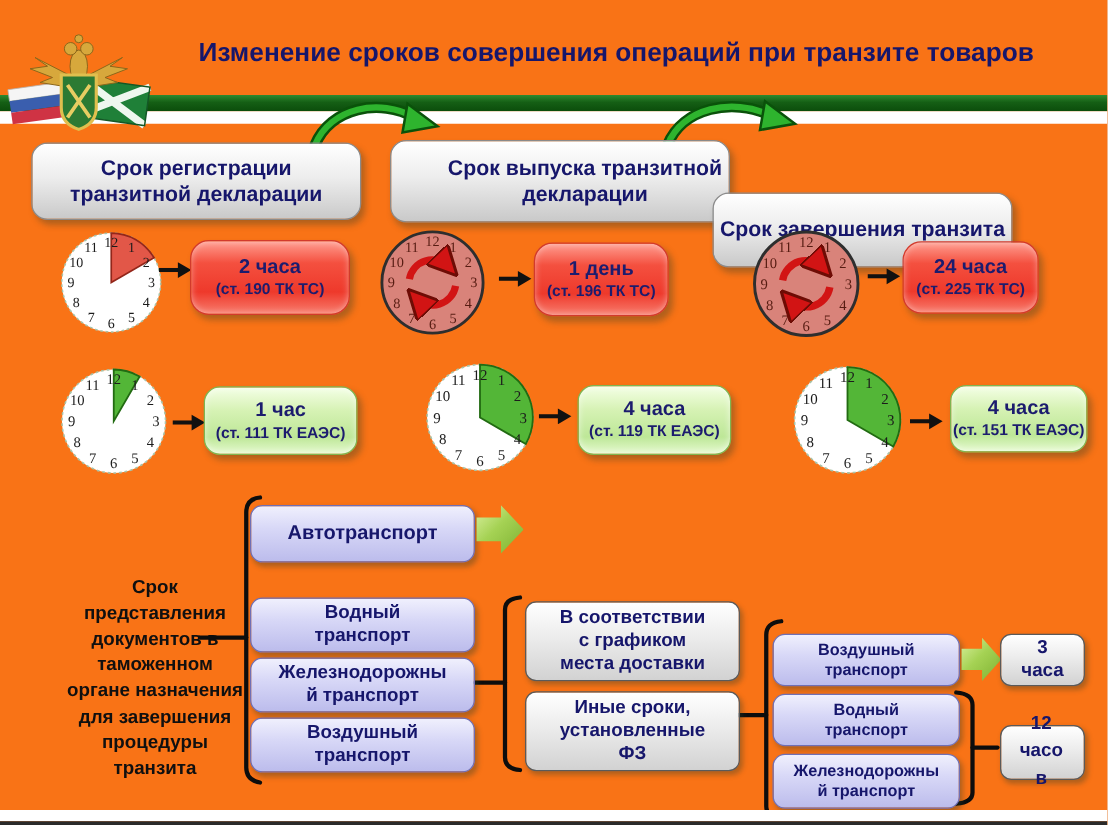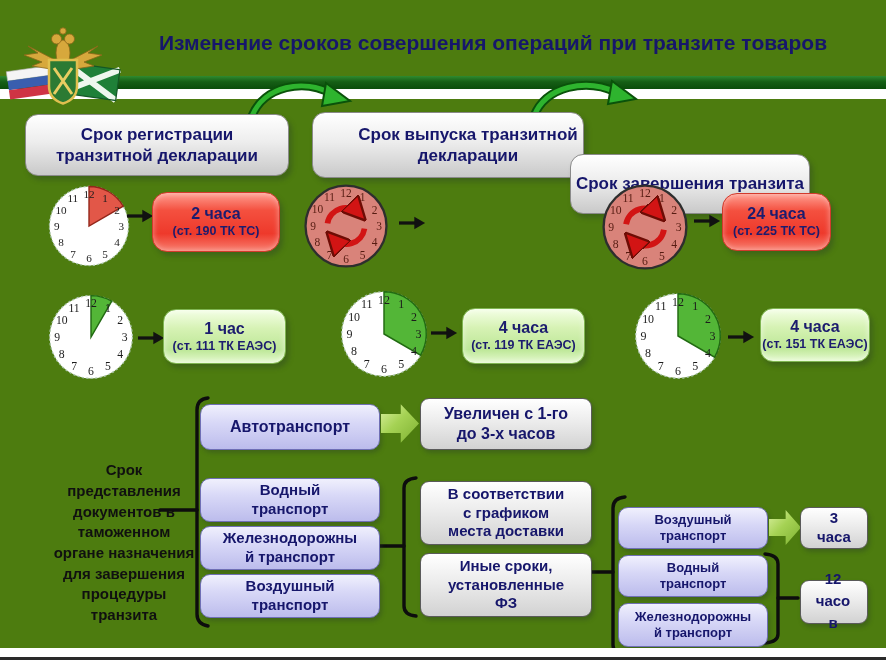--- a/index.html
+++ b/index.html
@@ -1,17 +1,17 @@
 <!DOCTYPE html>
 <html><head>
 <meta charset="utf-8">
 <style>
   html,body{margin:0;padding:0;background:#e9e9e9;}
   .slide{position:relative;width:886px;height:660px;overflow:hidden;
-         background:#4d7c0f;font-family:"Liberation Sans",sans-serif;}
+         background:#f97316;font-family:"Liberation Sans",sans-serif;}
   .abs{position:absolute;}
   .box{position:absolute;display:flex;align-items:center;justify-content:center;
        text-align:center;font-weight:bold;white-space:pre-line;line-height:1.25;}
   .title{color:#16166b;font-size:21px;font-weight:bold;text-align:center;line-height:1.2;}
   .band{background:linear-gradient(180deg,#2f8a2f 0%,#155f15 45%,#0b4d0b 100%);}
   .wstrip{background:#ffffff;}
   .hdr{color:#16166b;font-size:17px;border-radius:13px;border:1.5px solid #8a8a8a;
        background:linear-gradient(180deg,#ffffff 0%,#ededed 45%,#c9c9c9 100%);
        box-shadow:3px 4px 5px rgba(40,60,40,.35);}
   .redbox{color:#1c1c6e;border-radius:15px;border:1px solid #d23a2c;
@@ -144,20 +144,24 @@
         <path d="M-21,-3 A21,21 0 0 1 15,-14" fill="none" stroke="#d21414" stroke-width="6.5" marker-end="url(#ah1)"></path>
         <path d="M21,3 A21,21 0 0 1 -15,14" fill="none" stroke="#d21414" stroke-width="6.5" marker-end="url(#ah1)"></path>
       </svg>
     </div>
   <div class="harrow" style="left:399px;top:216px;">
     <svg width="27" height="14" viewBox="0 0 30 14">
         <rect x="0" y="5.2" width="19" height="3.6" fill="#111"></rect>
         <path d="M17,0 L29,7 L17,14 Z" fill="#111"></path>
       </svg>
   </div>
+  <div class="box redbox cellbox" style="left:427px;top:194px;width:106px;height:57px;">
+    <div class="val">1 день</div>
+    <div class="art">(ст. 196 ТК ТС)</div>
+  </div>
 
   <div class="clock" style="left:600px;top:182px;width:90px;height:90px;">
       <svg viewBox="-50 -50 100 100">
         <circle r="46" fill="#d9837a" stroke="#2e2e2e" stroke-width="2.6"></circle>
         <text x="18.8" y="-28.0" text-anchor="middle" font-size="13" font-family="&quot;Liberation Serif&quot;, serif" fill="#571c12">1</text>
         <text x="32.5" y="-14.2" text-anchor="middle" font-size="13" font-family="&quot;Liberation Serif&quot;, serif" fill="#571c12">2</text>
         <text x="37.5" y="4.5" text-anchor="middle" font-size="13" font-family="&quot;Liberation Serif&quot;, serif" fill="#571c12">3</text>
         <text x="32.5" y="23.2" text-anchor="middle" font-size="13" font-family="&quot;Liberation Serif&quot;, serif" fill="#571c12">4</text>
         <text x="18.8" y="37.0" text-anchor="middle" font-size="13" font-family="&quot;Liberation Serif&quot;, serif" fill="#571c12">5</text>
         <text x="0.0" y="42.0" text-anchor="middle" font-size="13" font-family="&quot;Liberation Serif&quot;, serif" fill="#571c12">6</text>
@@ -291,22 +295,20 @@
       <path d="M404,546 L380,546"></path>
       <path d="M625,497 Q613,498 613,508 L613,645 Q613,654 625,655"></path>
       <path d="M613,572 L590,572"></path>
       <path d="M765,554 Q778,555 778,564 L778,634 Q778,642 765,643"></path>
       <path d="M778,598 L798,598"></path>
     </g>
   </svg>
 
   <div class="box lav" style="left:200px;top:404px;width:178px;height:44px;font-size:16px;">Автотранспорт</div>
   <div class="chev" style="left:381px;top:403px;width:38px;height:41px;"></div>
-  <div class="box gray" style="left:420px;top:398px;width:170px;height:50px;font-size:16px;">Увеличен с 1-го
-до 3-х часов</div>
 
   <div class="box lav" style="left:200px;top:478px;width:178px;height:42px;font-size:15px;">Водный
 транспорт</div>
   <div class="box lav" style="left:200px;top:526px;width:178px;height:42px;font-size:15px;">Железнодорожны
 й транспорт</div>
   <div class="box lav" style="left:200px;top:574px;width:178px;height:42px;font-size:15px;">Воздушный
 транспорт</div>
 
   <div class="box gray" style="left:420px;top:481px;width:170px;height:62px;font-size:15px;">В соответствии
 с графиком

